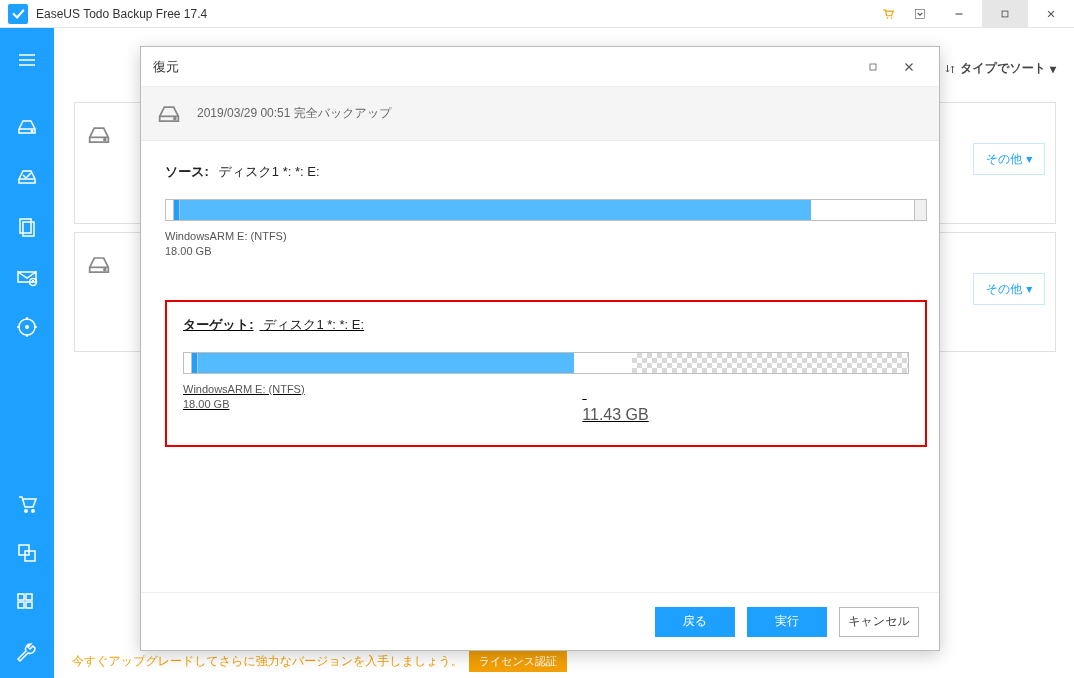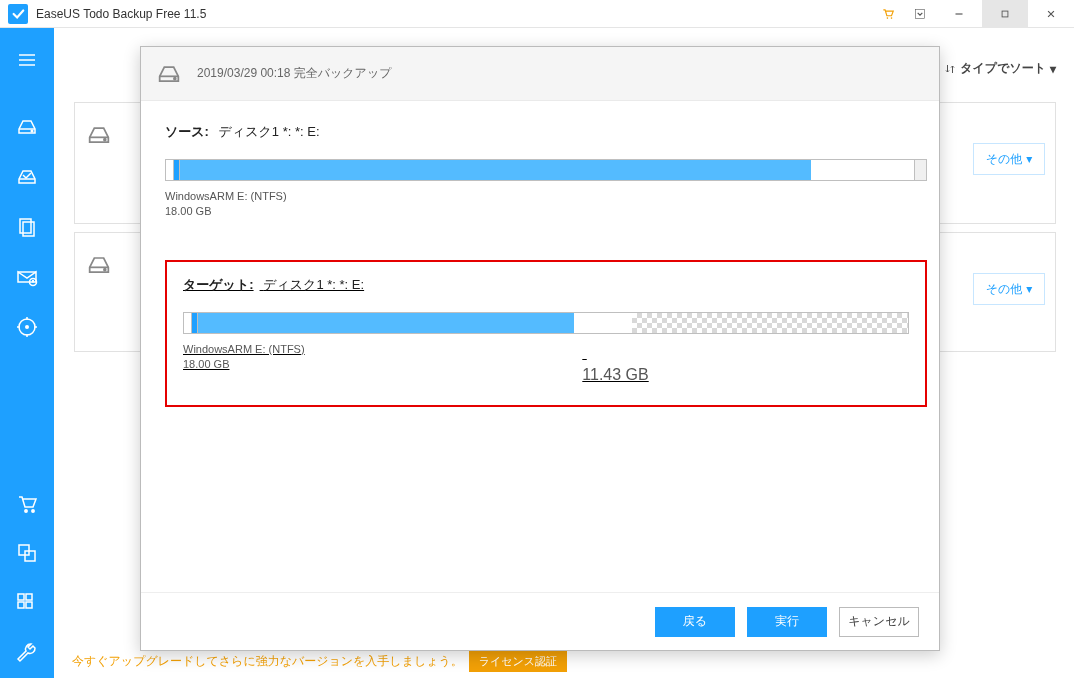--- a/index.html
+++ b/index.html
@@ -79,21 +79,21 @@
 </style>
 </head>
 <body>
 
 <div class="titlebar">
   <div class="tb-logo">
     <svg viewBox="0 0 16 16" width="14" height="14">
         <path d="M3 8 L7 12 L14 4" stroke="#fff" stroke-width="2.5" fill="none" stroke-linecap="round"></path>
       </svg>
   </div>
-  <div class="tb-title">EaseUS Todo Backup Free 11.5</div>
+  <div class="tb-title">EaseUS Todo Backup Free 17.4</div>
   <div class="tb-spacer"></div>
   <div class="tb-btn wide tb-cart">
     <svg class="ic" viewBox="0 0 24 24">
         <path d="M4 5h3l3 10h8l3-8H8" stroke="#f2a006" fill="none" stroke-width="2"></path>
         <circle cx="11" cy="19" r="1.4" fill="#f2a006"></circle>
         <circle cx="18" cy="19" r="1.4" fill="#f2a006"></circle>
       </svg>
   </div>
   <div class="tb-btn wide">
     <svg class="ic" viewBox="0 0 24 24">
@@ -227,29 +227,43 @@
     </div>
   </div>
 
   <div class="promo">
     <span>今すぐアップグレードしてさらに強力なバージョンを入手しましょう。</span>
     <span class="lic">ライセンス認証</span>
   </div>
 </div>
 
 <div class="modal">
+  <div class="m-titlebar">
+    <div class="m-title">復元</div>
+    <div class="m-tb-spacer"></div>
+    <div class="m-tb-btn">
+      <svg width="12" height="12" viewBox="0 0 24 24">
+          <rect x="6" y="6" width="12" height="12" stroke="#555" fill="none" stroke-width="1.5"></rect>
+        </svg>
+    </div>
+    <div class="m-tb-btn">
+      <svg width="14" height="14" viewBox="0 0 24 24">
+          <path d="M6 6l12 12M18 6L6 18" stroke="#555" stroke-width="2"></path>
+        </svg>
+    </div>
+  </div>
 
   <div class="m-header">
     <svg class="hdd-icon" width="28" height="28" viewBox="0 0 24 24">
         <path d="M4 14l4-8h8l4 8v4H4z"></path>
         <line x1="4" y1="14" x2="20" y2="14"></line>
         <circle cx="17" cy="16" r="0.8" fill="#888"></circle>
       </svg>
     <div>
-      <div class="disksub">2019/03/29 00:18 完全バックアップ</div>
+      <div class="disksub">2019/03/29 00:51 完全バックアップ</div>
     </div>
   </div>
 
   <div class="m-body">
 
     <div class="row-label">
       <span class="k">ソース:</span>
       <span>ディスク1 *: *: E:</span>
     </div>
     <div class="bar-wrap">

